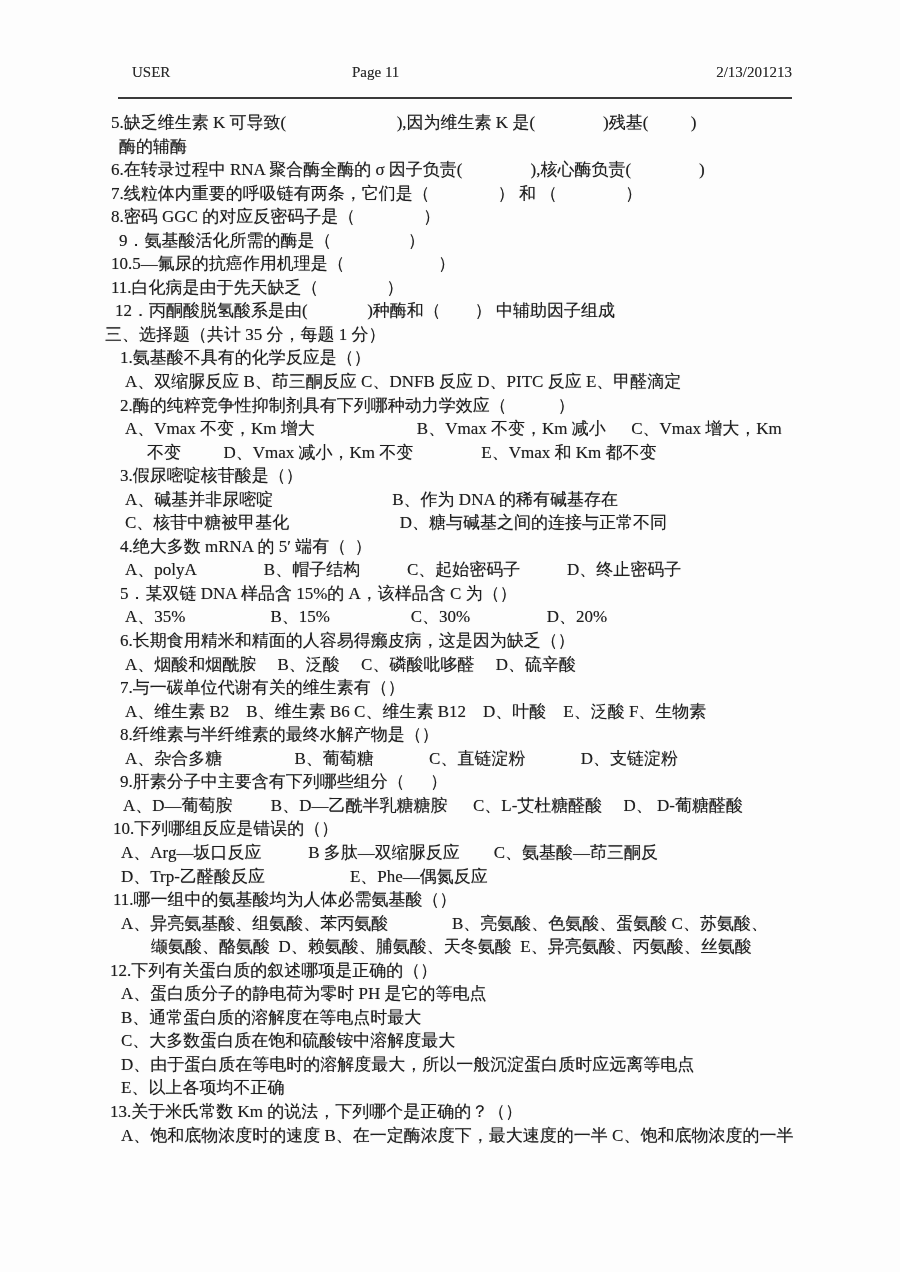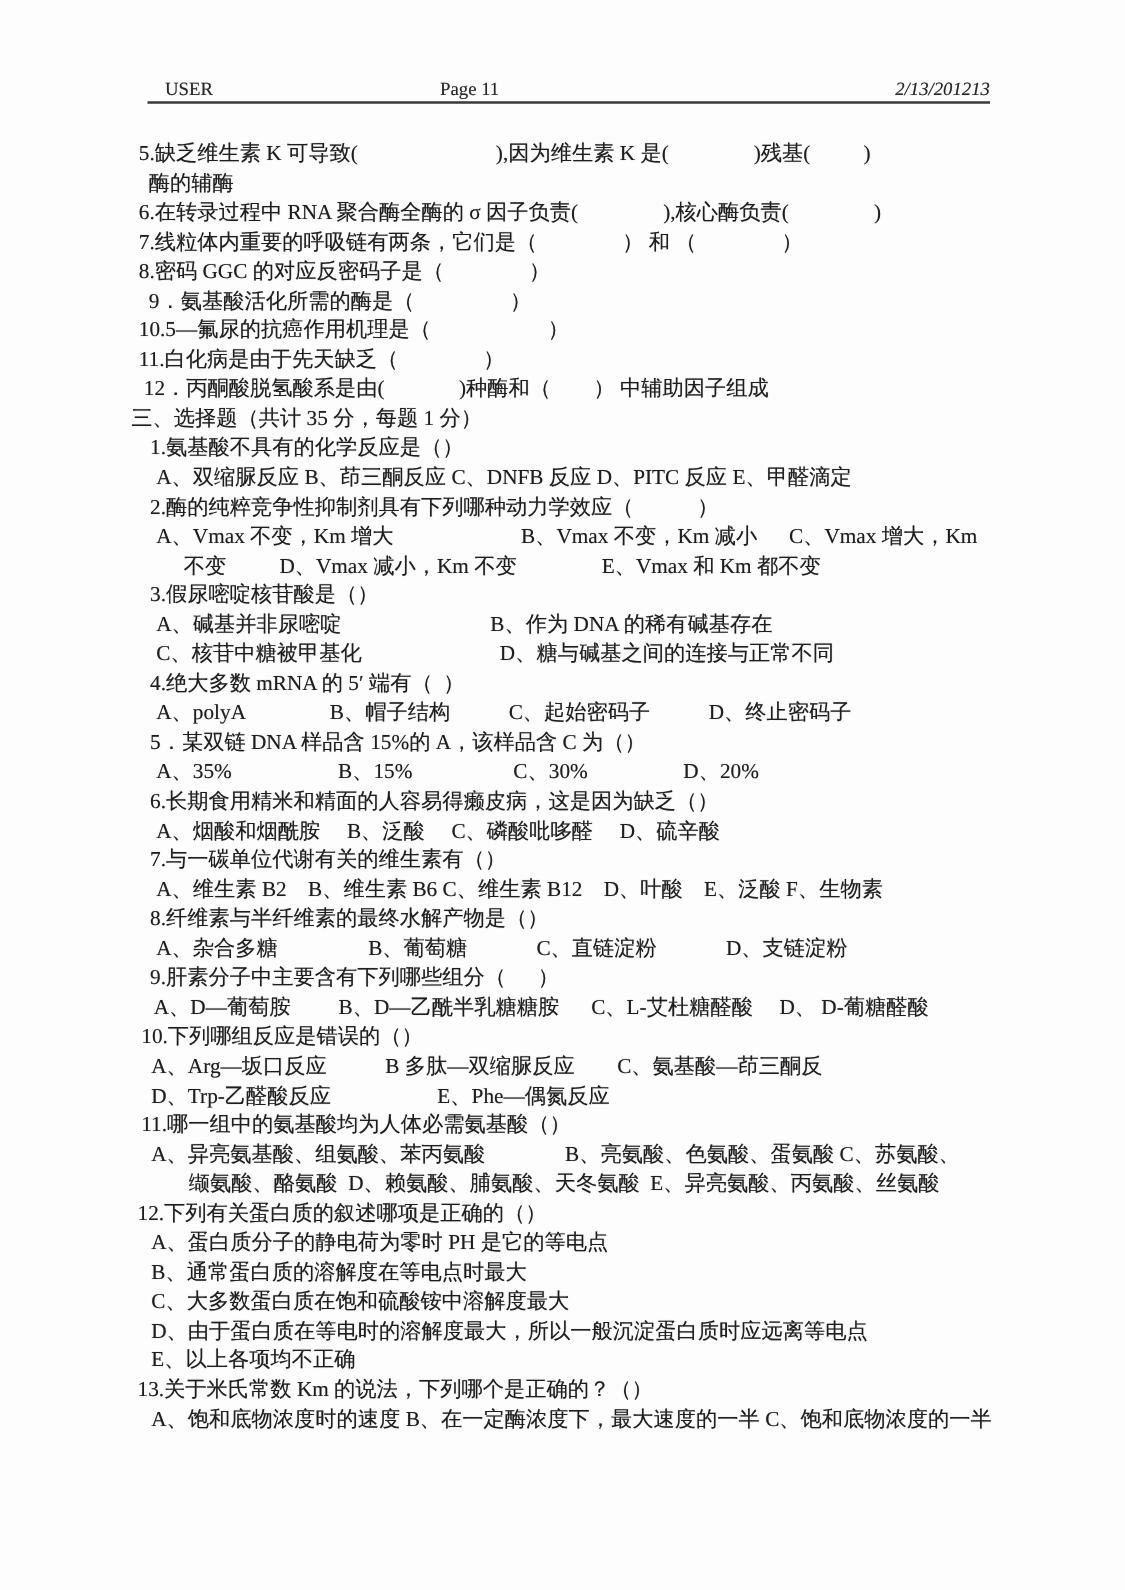--- a/index.html
+++ b/index.html
@@ -14,28 +14,28 @@
     overflow: hidden;
   }
   .header {
     position: absolute;
     top: 64px;
     left: 118px;
     right: 108px;
     display: flex;
     align-items: flex-end;
     border-bottom: 2px solid #3a3a3a;
-    padding-bottom: 0;
+    padding-bottom: 16px;
     font-size: 15px;
     color: #2a2a2a;
     text-shadow: 0 0 0.6px rgba(40,40,40,0.5);
   }
   .header .h-left   { flex: 1; text-align: left; padding-left: 14px; }
   .header .h-center { flex: 1; }
-  .header .h-right  { flex: 1; text-align: right; font-style: italic; }
+  .header .h-right  { flex: 1; text-align: right; }
   .doc-body {
     position: absolute;
     top: 111px;
     left: 105px;
     right: 36px;
     font-size: 17px;
     line-height: 23.55px;
     white-space: pre;
     color: #1e1e1e;
     text-shadow: 0 0 0.7px rgba(45,45,45,0.55);

